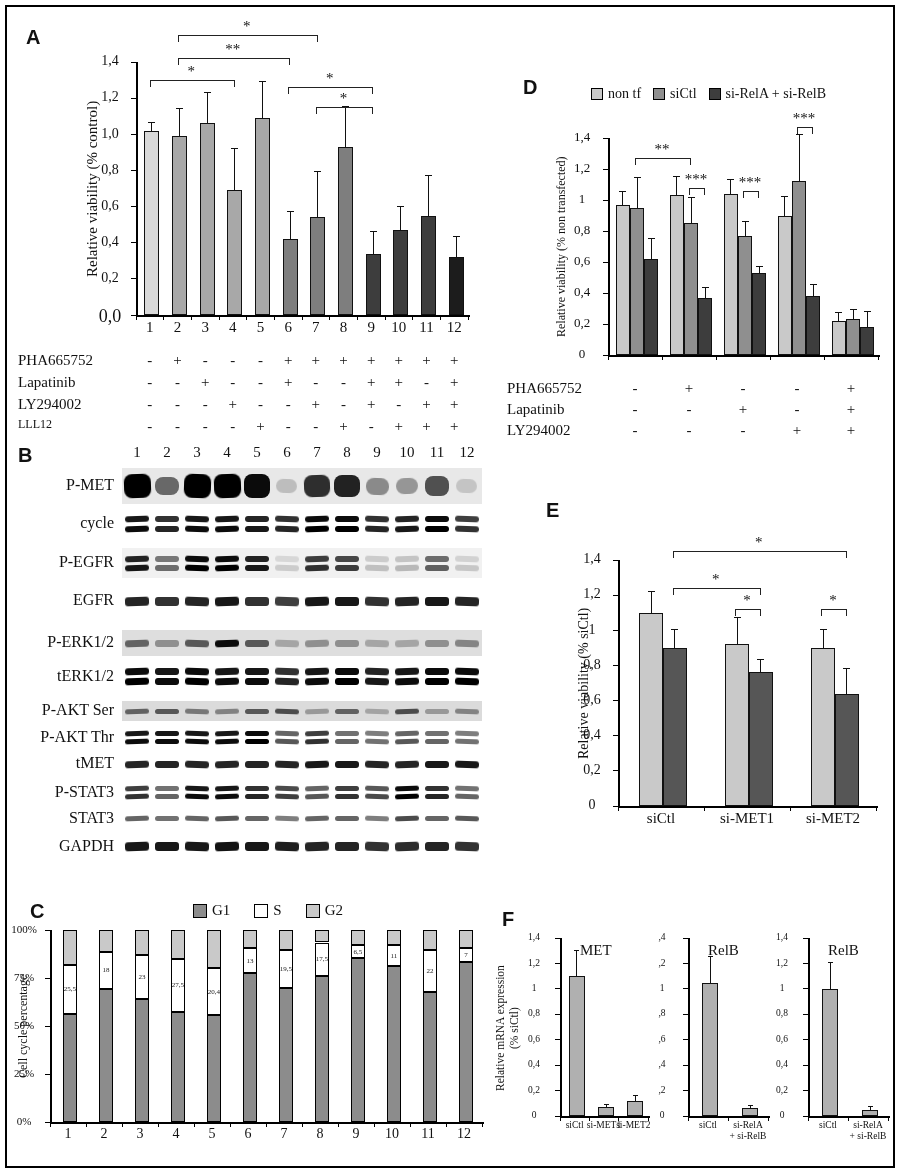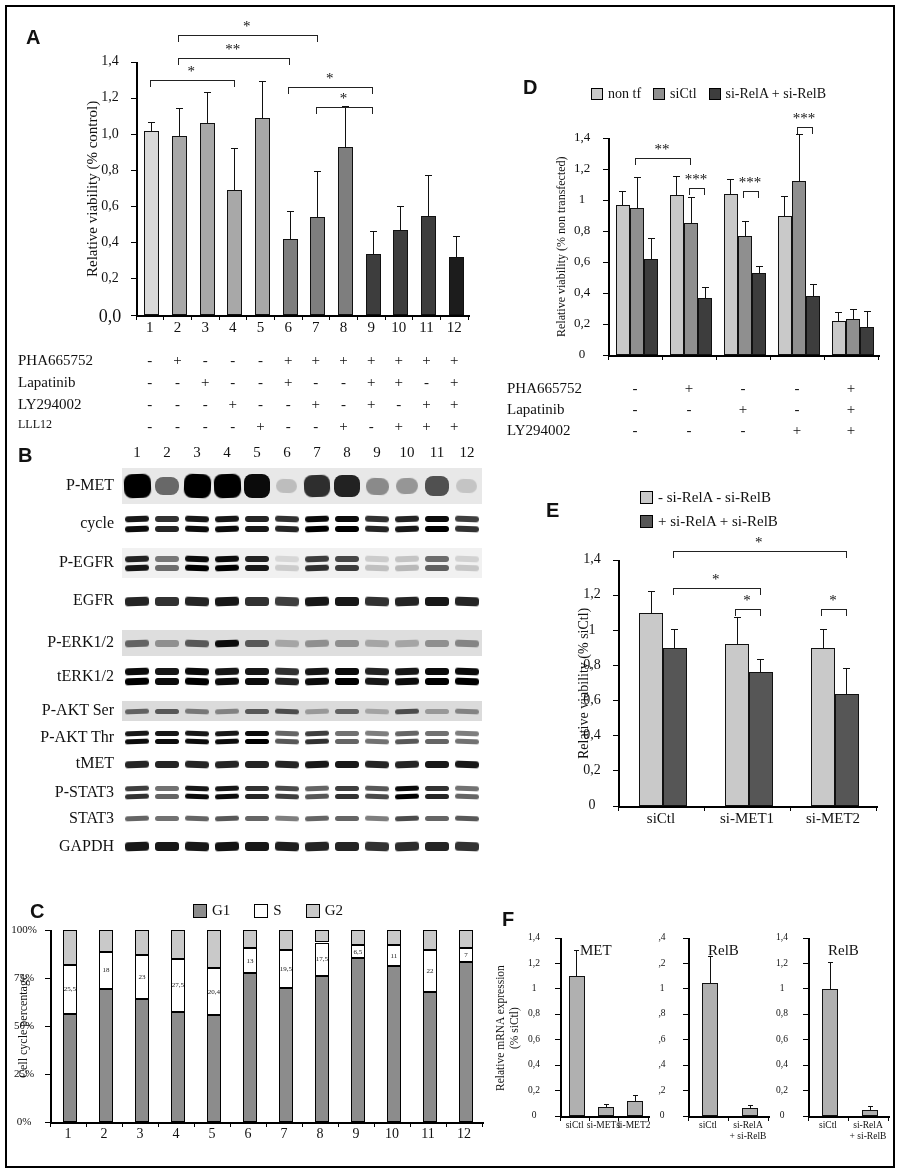--- a/index.html
+++ b/index.html
@@ -766,30 +766,20 @@
           <div>si-MET2</div>
         </div>
         <div class="abs" style="left: 132.825px; top: 68.2143px; width: 172px; height: 6px; border-top: 1px solid rgb(34, 34, 34); border-right: 1px solid rgb(34, 34, 34); border-bottom: none; border-left: 1px solid rgb(34, 34, 34); border-image: initial;"></div>
         <div class="abs" style="left: 194.825px; top: 51.2143px; width: 48px; text-align: center; font-size: 15px;">*</div>
         <div class="abs" style="left: 132.825px; top: 105.114px; width: 86px; height: 6px; border-top: 1px solid rgb(34, 34, 34); border-right: 1px solid rgb(34, 34, 34); border-bottom: none; border-left: 1px solid rgb(34, 34, 34); border-image: initial;"></div>
         <div class="abs" style="left: 151.825px; top: 88.1143px; width: 48px; text-align: center; font-size: 15px;">*</div>
         <div class="abs" style="left: 195.175px; top: 126.2px; width: 23.65px; height: 6px; border-top: 1px solid rgb(34, 34, 34); border-right: 1px solid rgb(34, 34, 34); border-bottom: none; border-left: 1px solid rgb(34, 34, 34); border-image: initial;"></div>
         <div class="abs" style="left: 183px; top: 109.2px; width: 48px; text-align: center; font-size: 15px;">*</div>
         <div class="abs" style="left: 281.175px; top: 126.2px; width: 23.65px; height: 6px; border-top: 1px solid rgb(34, 34, 34); border-right: 1px solid rgb(34, 34, 34); border-bottom: none; border-left: 1px solid rgb(34, 34, 34); border-image: initial;"></div>
         <div class="abs" style="left: 269px; top: 109.2px; width: 48px; text-align: center; font-size: 15px;">*</div>
-        <div class="abs" style="left: 100px; top: 6px; display: flex; flex-direction: column; gap: 7px; font-size: 15px;">
-          <div style="display: flex; align-items: center; gap: 5px;">
-            <div style="width: 11px; height: 11px; background: rgb(201, 201, 201); border: 1px solid rgb(0, 0, 0); flex: 0 0 auto;"></div>
-            <div style="white-space: nowrap;">- si-RelA - si-RelB</div>
-          </div>
-          <div style="display: flex; align-items: center; gap: 5px;">
-            <div style="width: 11px; height: 11px; background: rgb(86, 86, 86); border: 1px solid rgb(0, 0, 0); flex: 0 0 auto;"></div>
-            <div style="white-space: nowrap;">+ si-RelA + si-RelB</div>
-          </div>
-        </div>
       </div>
   </section>
 
   <section class="panel" style="left:488px;top:898px;width:407px;height:268px;">
     <div class="plabel" style="left:14px;top:10px;">F</div>
     <div class="rot" style="left:6px;top:35px;height:190px;font-size:11.5px;">Relative mRNA expression</div>
     <div class="rot" style="left:20px;top:35px;height:190px;font-size:11.5px;">(% siCtl)</div>
     <div class="chartbox" style="left:42px;top:28px;width:130px;height:236px;right:auto;bottom:auto;">
         <div class="t" style="left: 50px; top: 16px; font-size: 15px;">MET</div>
         <div class="t tr" style="left: -16px; top: 6.11px; width: 40px; font-size: 9.5px;">1,4</div>

